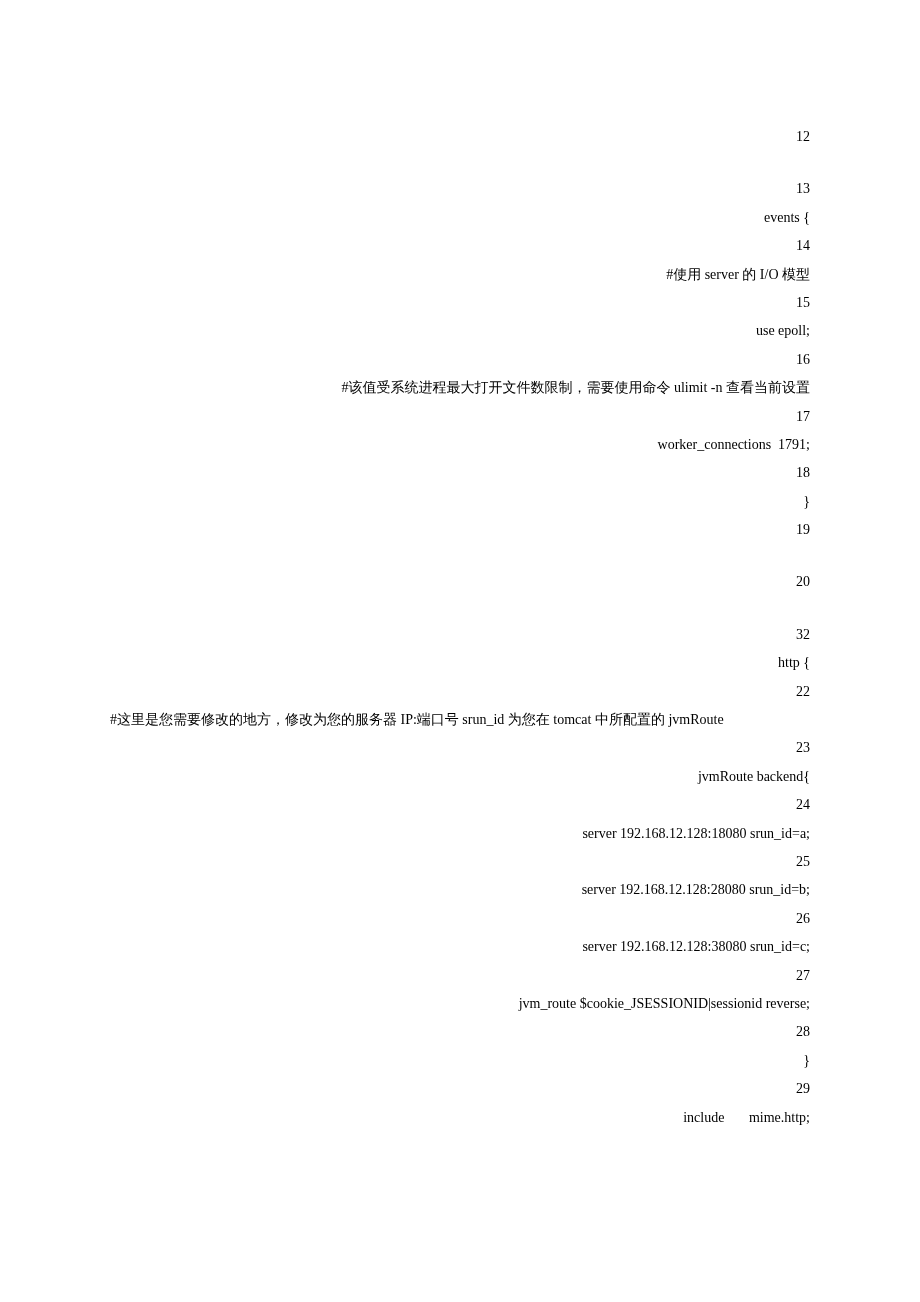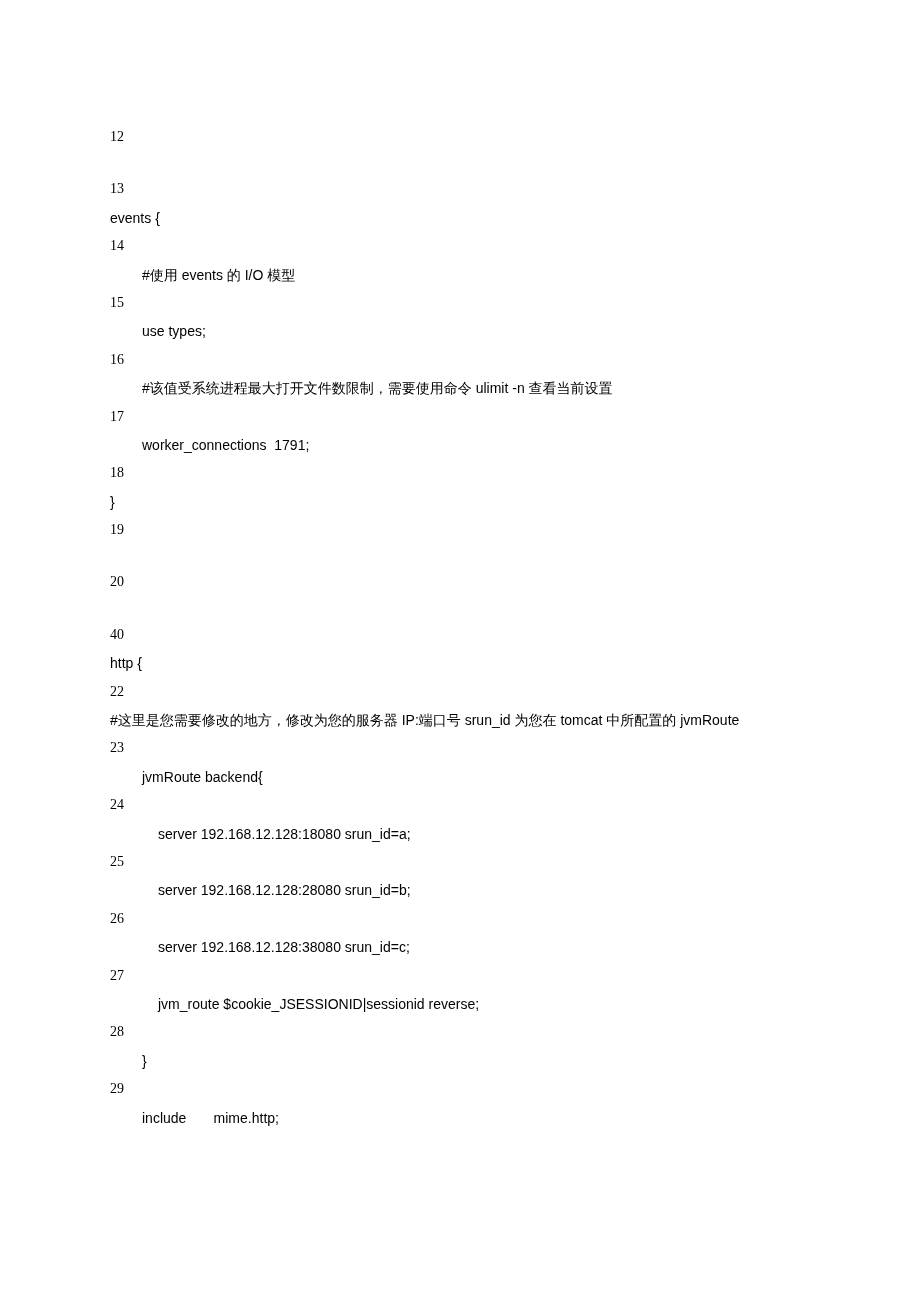--- a/index.html
+++ b/index.html
@@ -1,35 +1,36 @@
 <!DOCTYPE html>
 <html><head>
   <meta charset="utf-8">
   <style>
     * {
       margin: 0;
       padding: 0;
       box-sizing: border-box;
+      text-align: right;
     }
     body {
       background: #ffffff;
       font-family: "SimSun", "宋体", serif;
       font-size: 14px;
       line-height: 1.6;
       color: #000000;
       padding: 120px 110px 60px 110px;
       width: 920px;
     }
     .line-num {
       font-family: "SimSun", "宋体", serif;
       margin-bottom: 6px;
       margin-top: 6px;
     }
     .code-line {
-      font-family: Liberation Sans, sans-serif;
+      font-family: Liberation Serif, serif;
       white-space: pre;
       margin-bottom: 6px;
       margin-top: 6px;
     }
     .indent1 {
       padding-left: 32px;
     }
     .indent2 {
       padding-left: 48px;
     }
@@ -44,41 +45,41 @@
 </head>
 <body>
 
 <div class="line-num">12</div>
 <div class="spacer"></div>
 
 <div class="line-num">13</div>
 <div class="code-line">events {</div>
 
 <div class="line-num">14</div>
-<div class="code-line indent1">#使用 events 的 I/O 模型</div>
+<div class="code-line indent1">#使用 server 的 I/O 模型</div>
 
 <div class="line-num">15</div>
-<div class="code-line indent1">use types;</div>
+<div class="code-line indent1">use epoll;</div>
 
 <div class="line-num">16</div>
 <div class="code-line indent1">#该值受系统进程最大打开文件数限制，需要使用命令 ulimit -n 查看当前设置</div>
 
 <div class="line-num">17</div>
 <div class="code-line indent1">worker_connections  1791;</div>
 
 <div class="line-num">18</div>
 <div class="code-line">}</div>
 
 <div class="line-num">19</div>
 <div class="spacer"></div>
 
 <div class="line-num">20</div>
 <div class="spacer"></div>
 
-<div class="line-num">40</div>
+<div class="line-num">32</div>
 <div class="code-line">http {</div>
 
 <div class="line-num">22</div>
 <div class="code-line wrap-line">    #这里是您需要修改的地方，修改为您的服务器 IP:端口号 srun_id 为您在 tomcat 中所配置的 jvmRoute</div>
 
 <div class="line-num">23</div>
 <div class="code-line indent1">jvmRoute backend{</div>
 
 <div class="line-num">24</div>
 <div class="code-line indent2">server 192.168.12.128:18080 srun_id=a;</div>

